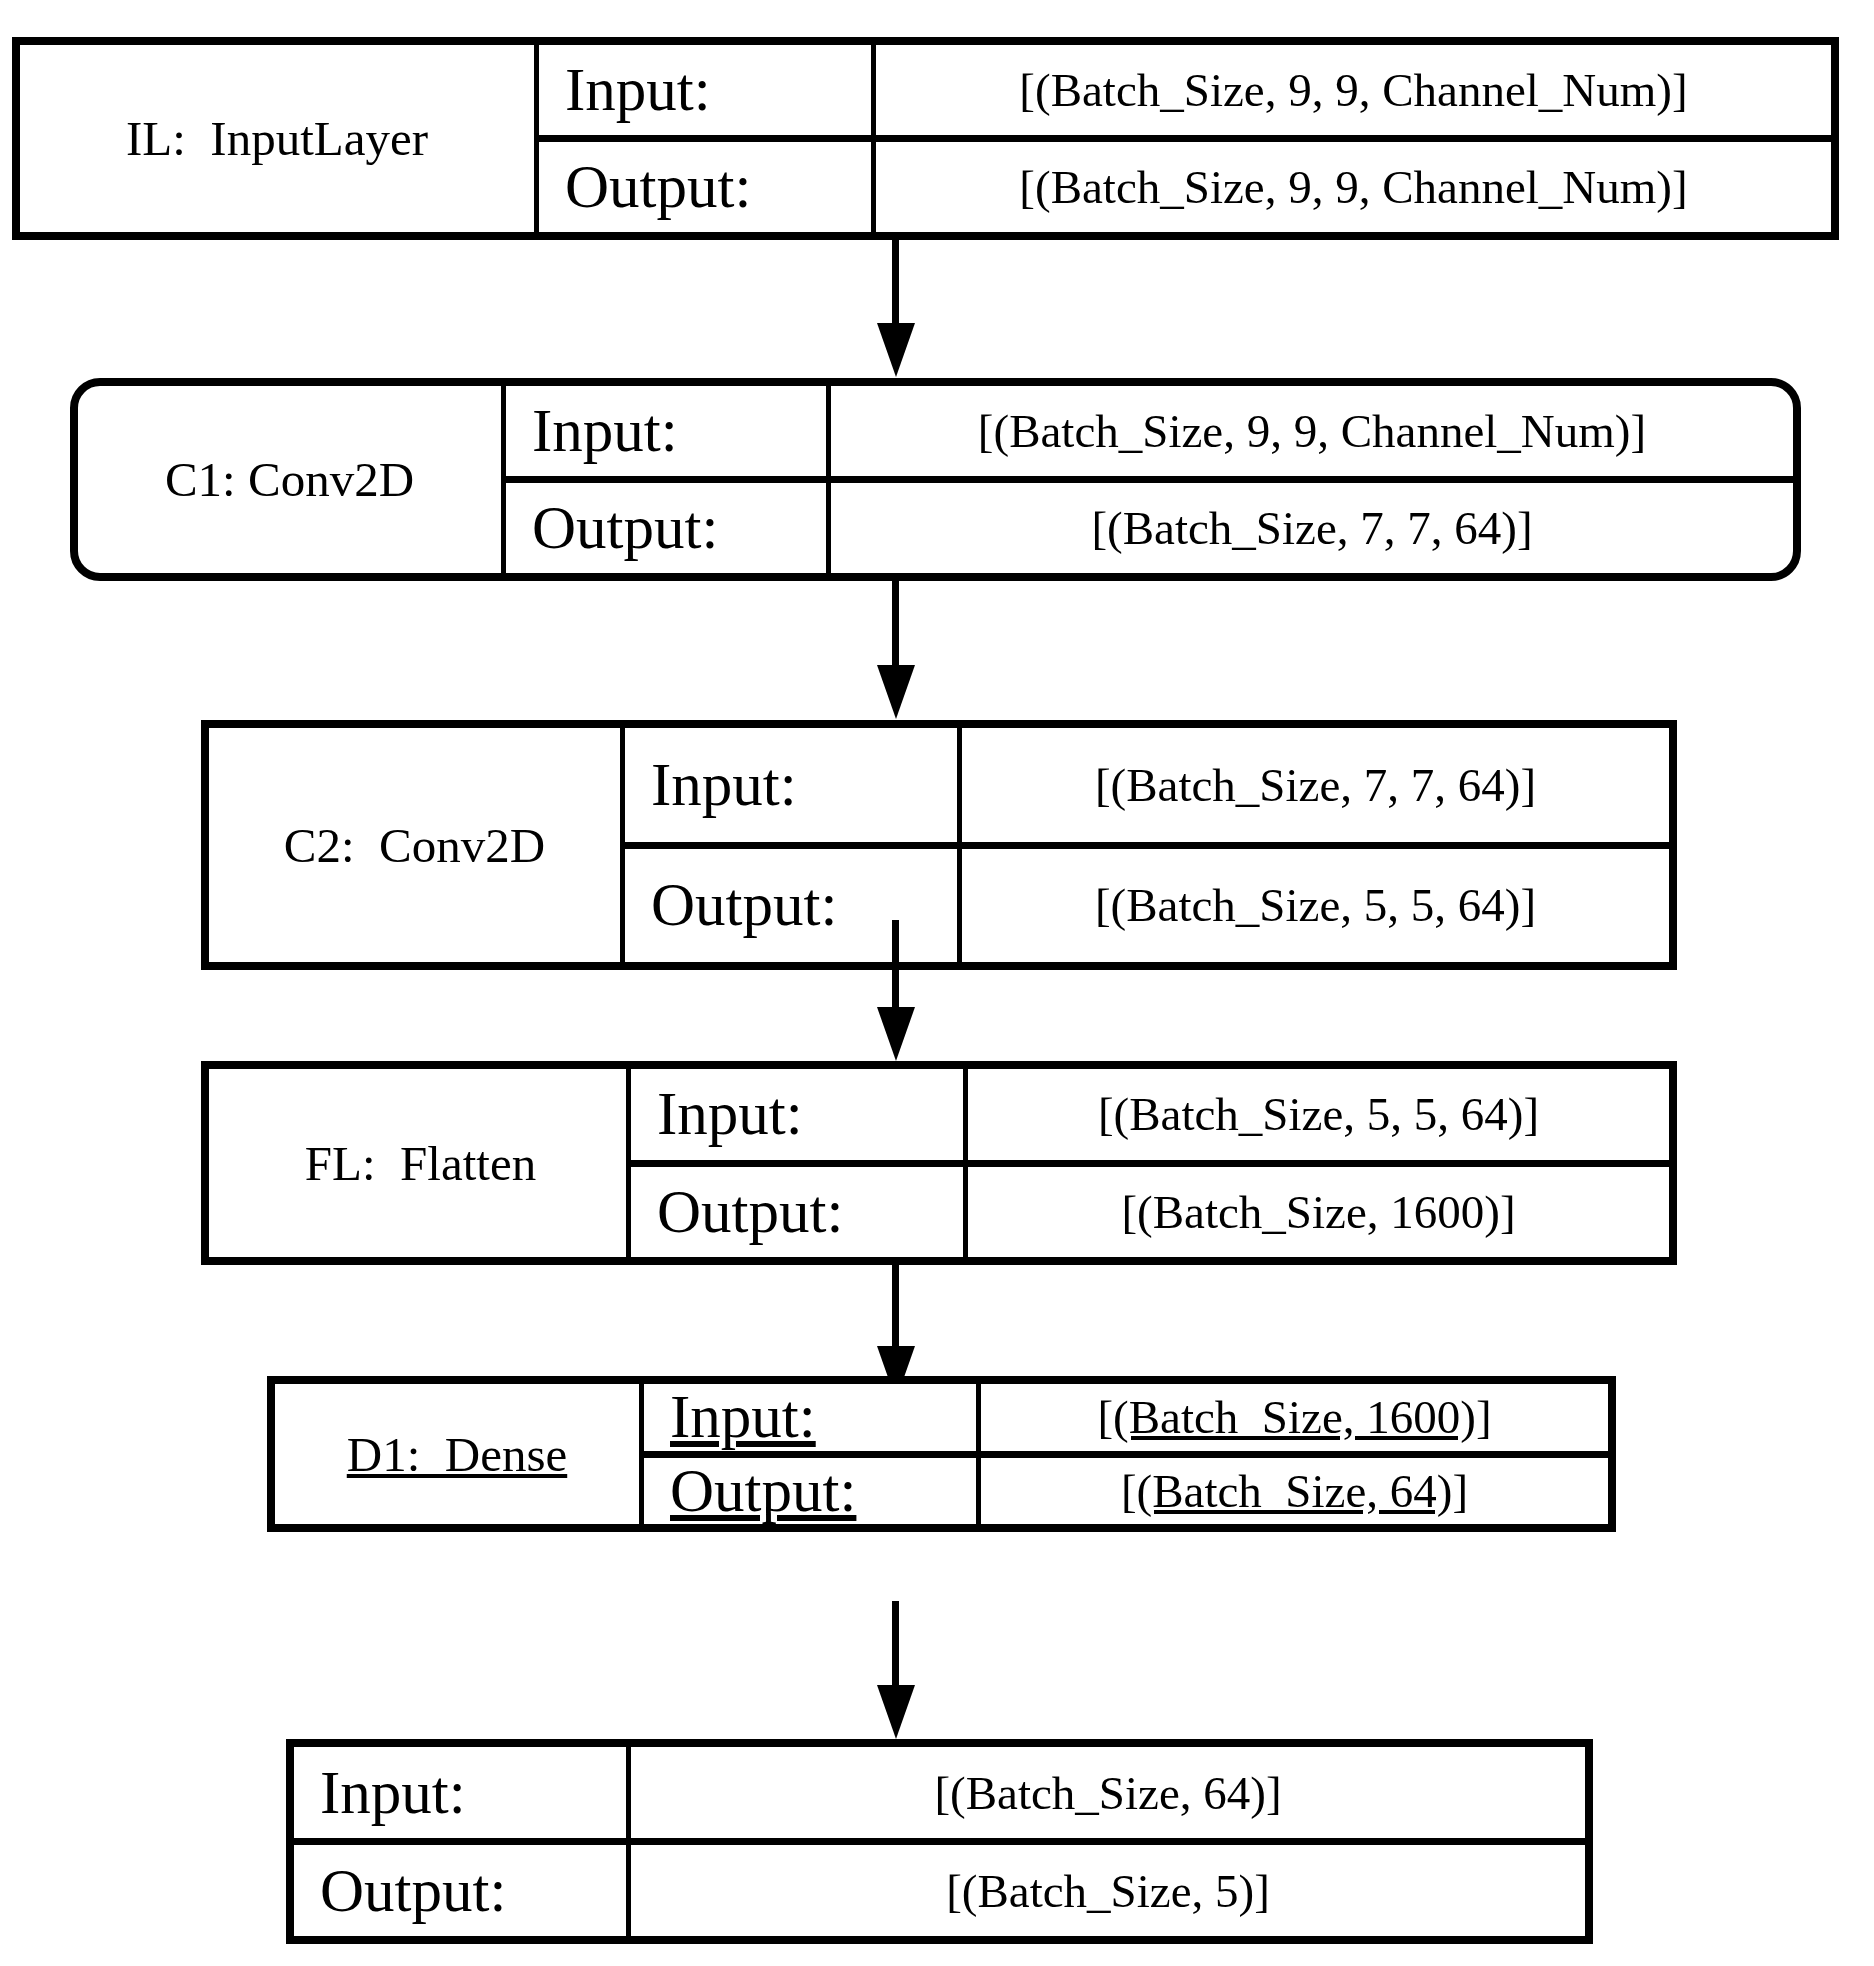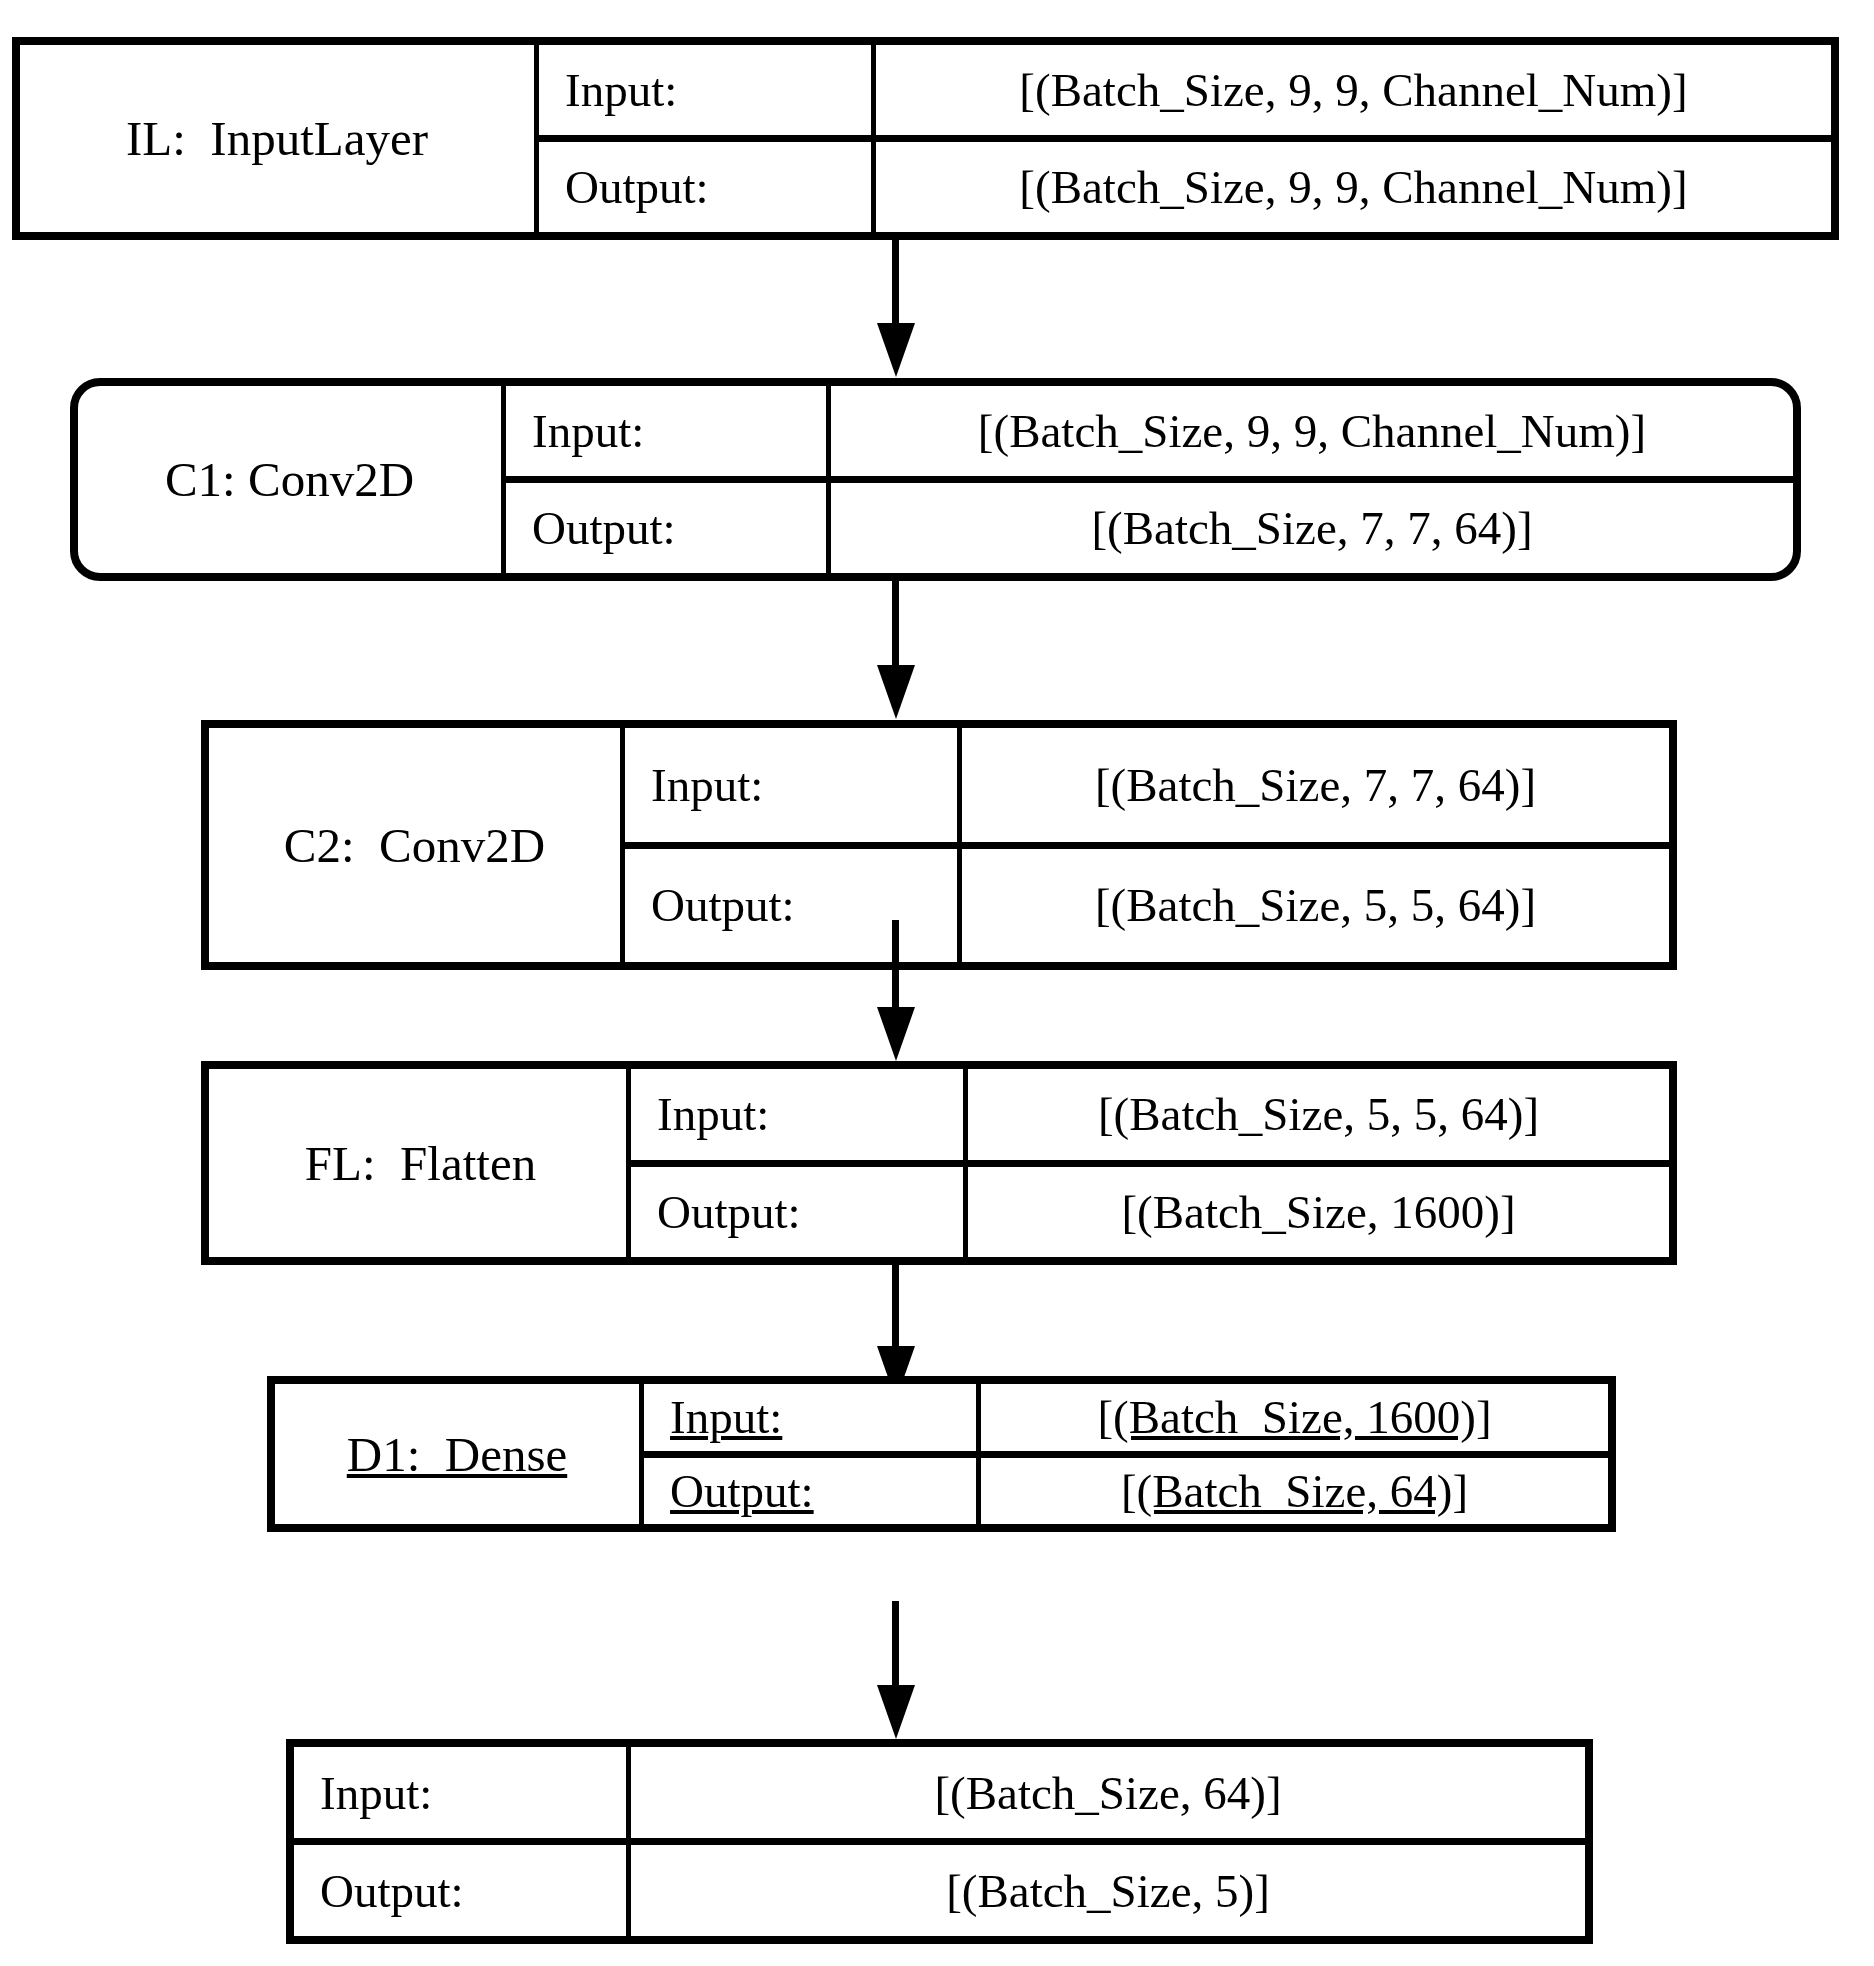--- a/index.html
+++ b/index.html
@@ -48,21 +48,21 @@
   }
   .io-row.row-top {
     border-bottom: 7.5px solid #000000;
   }
   .io-label {
     box-sizing: border-box;
     border-right: 5.6px solid #000000;
     display: flex;
     align-items: center;
     padding-left: 26px;
-    font-size: 47px;
+    font-size: 61px;
     flex: 0 0 auto;
   }
   .io-value {
     flex: 1 1 auto;
     display: flex;
     align-items: center;
     justify-content: center;
     font-size: 47px;
     white-space: pre;
   }

